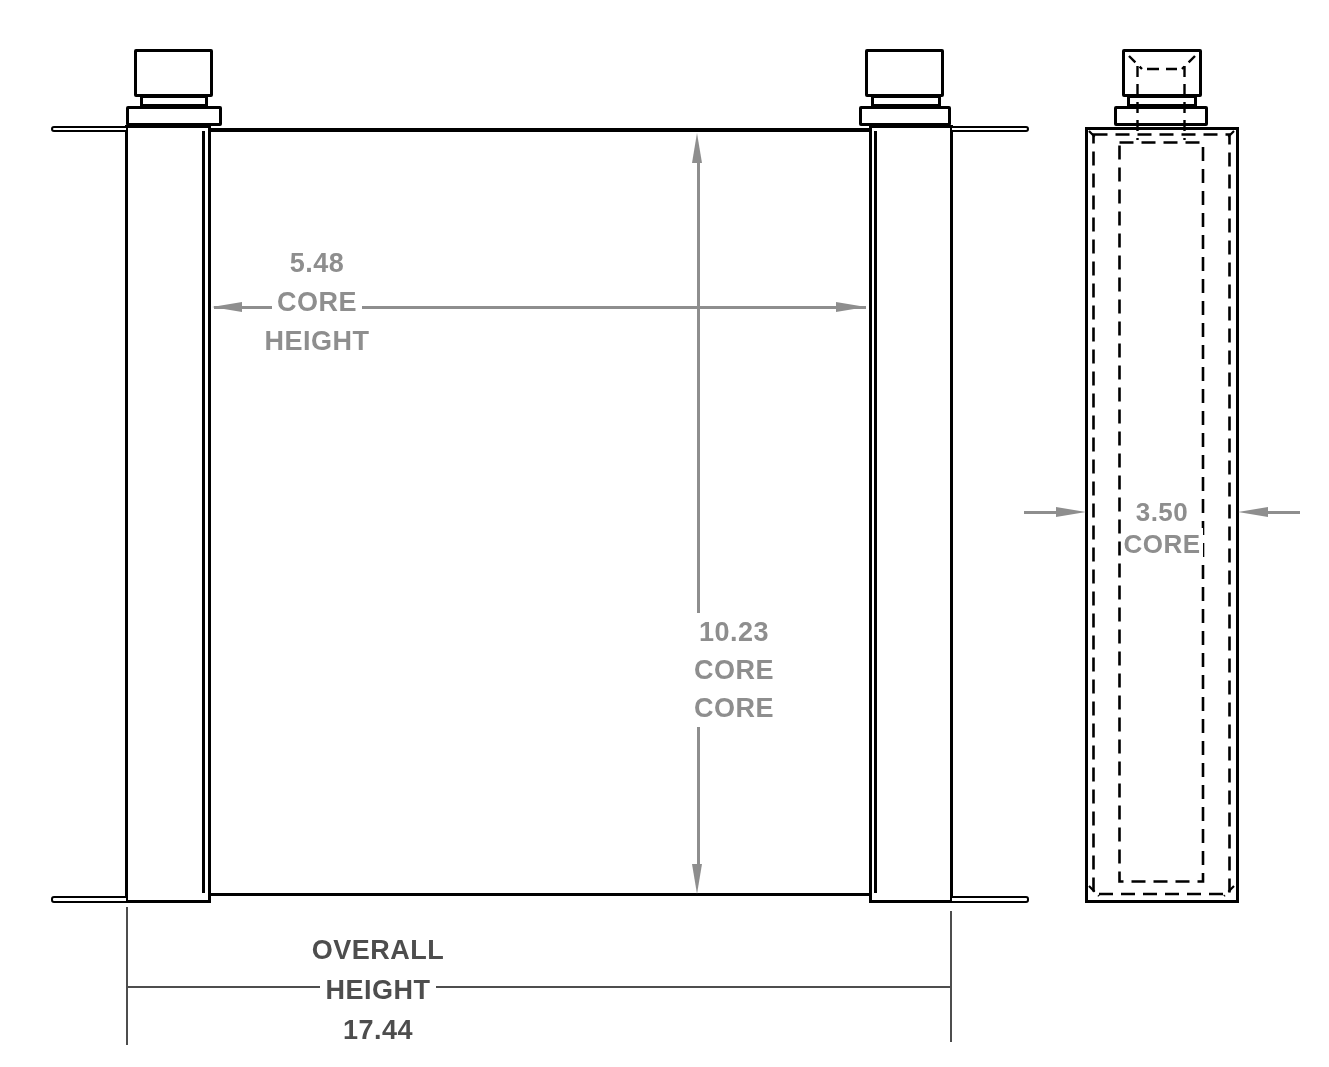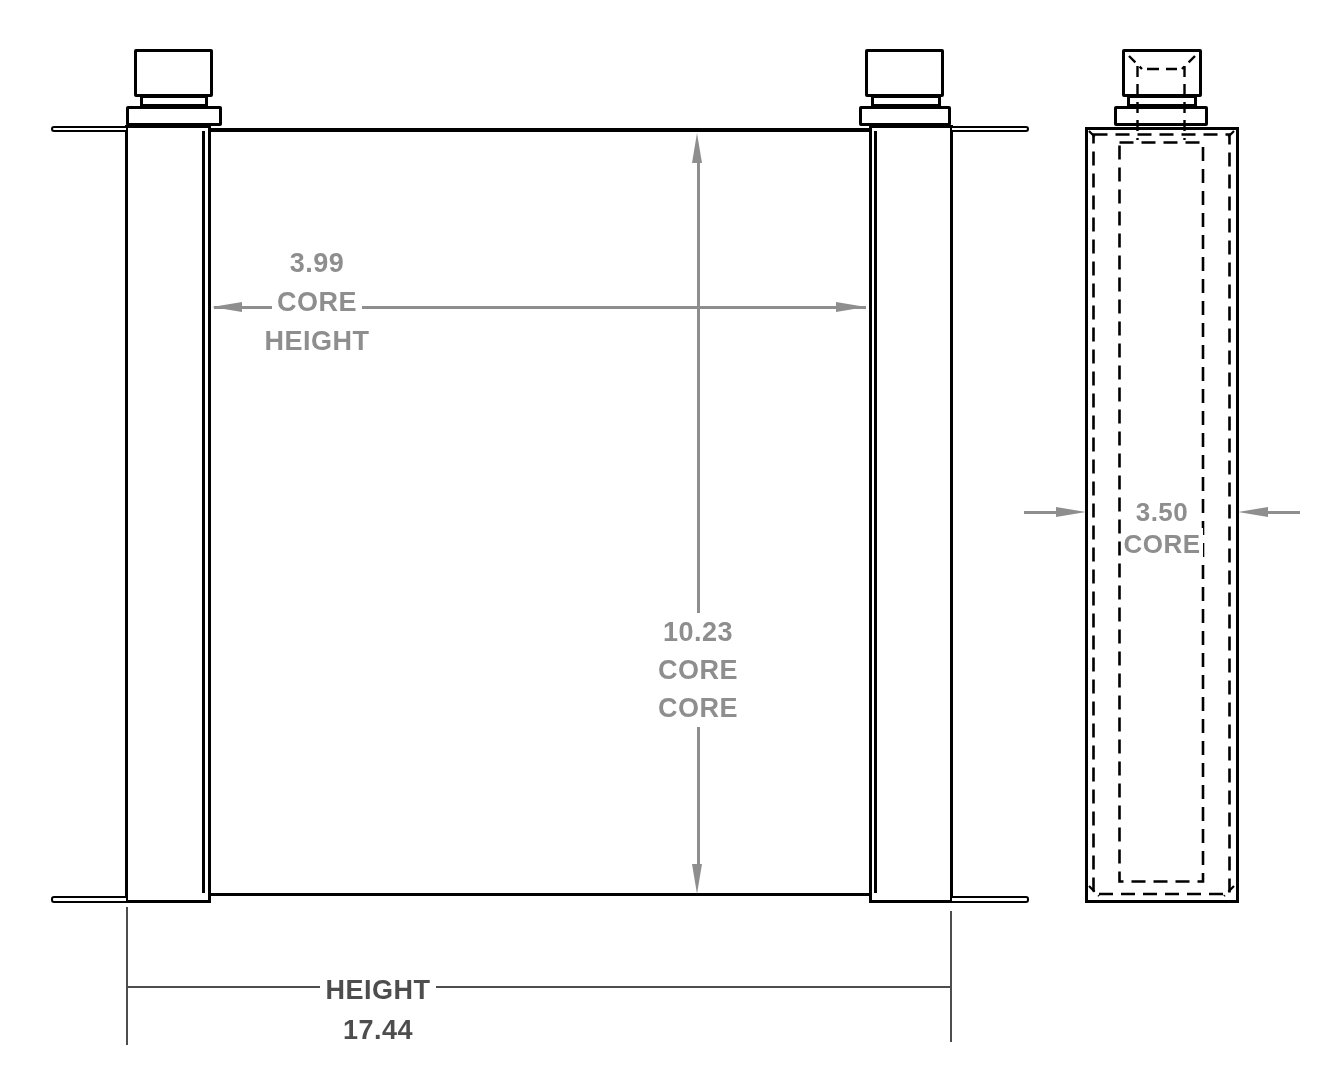--- a/index.html
+++ b/index.html
@@ -76,43 +76,43 @@
       <line x1="1089" y1="886" x2="1099" y2="896" stroke="#000" stroke-width="2.2" stroke-dasharray="8 5"></line>
       <line x1="1234" y1="886" x2="1224" y2="896" stroke="#000" stroke-width="2.2" stroke-dasharray="8 5"></line>
     </svg>
   </div>
 
   <div>
     <div class="dline" style="left:214px;top:305.5px;width:652px;height:3px;"></div>
     <div class="arr arr-left" style="left:212px;top:301.5px;"></div>
     <div class="arr arr-right" style="left:836px;top:301.5px;"></div>
     <div class="dimtext" style="left:237px;top:244px;width:160px;line-height:39px;">
-      <span>3.99</span><br>
+      <span>5.48</span><br>
       <span>CORE</span><br>
       <span>HEIGHT</span>
     </div>
   </div>
 
   <div>
     <div class="dline" style="left:696.5px;top:160px;width:3px;height:705px;"></div>
     <div class="arr arr-up" style="left:692px;top:133px;"></div>
     <div class="arr arr-down" style="left:692px;top:864px;"></div>
-    <div class="dimtext" style="left:618px;top:613px;width:160px;line-height:38px;">
+    <div class="dimtext" style="left:654px;top:613px;width:160px;line-height:38px;">
       <span>10.23</span><br>
       <span>CORE</span><br>
       <span>CORE</span>
     </div>
   </div>
 
   <div>
     <div class="nline" style="left:125.5px;top:907px;width:2.5px;height:138px;"></div>
     <div class="nline" style="left:949.5px;top:911px;width:2.5px;height:131px;"></div>
     <div class="nline" style="left:127px;top:985.5px;width:824px;height:2.5px;"></div>
     <div class="notetext" style="left:288px;top:930px;width:180px;line-height:40px;">
-      <br>
+      <span>OVERALL</span><br>
       <span>HEIGHT</span><br>
       <span>17.44</span>
     </div>
   </div>
 
   <div>
     <div class="dline" style="left:1024px;top:510.5px;width:34px;height:3px;"></div>
     <div class="arr arr-right" style="left:1056px;top:506.5px;"></div>
     <div class="arr arr-left" style="left:1238px;top:506.5px;"></div>
     <div class="dline" style="left:1266px;top:510.5px;width:34px;height:3px;"></div>

